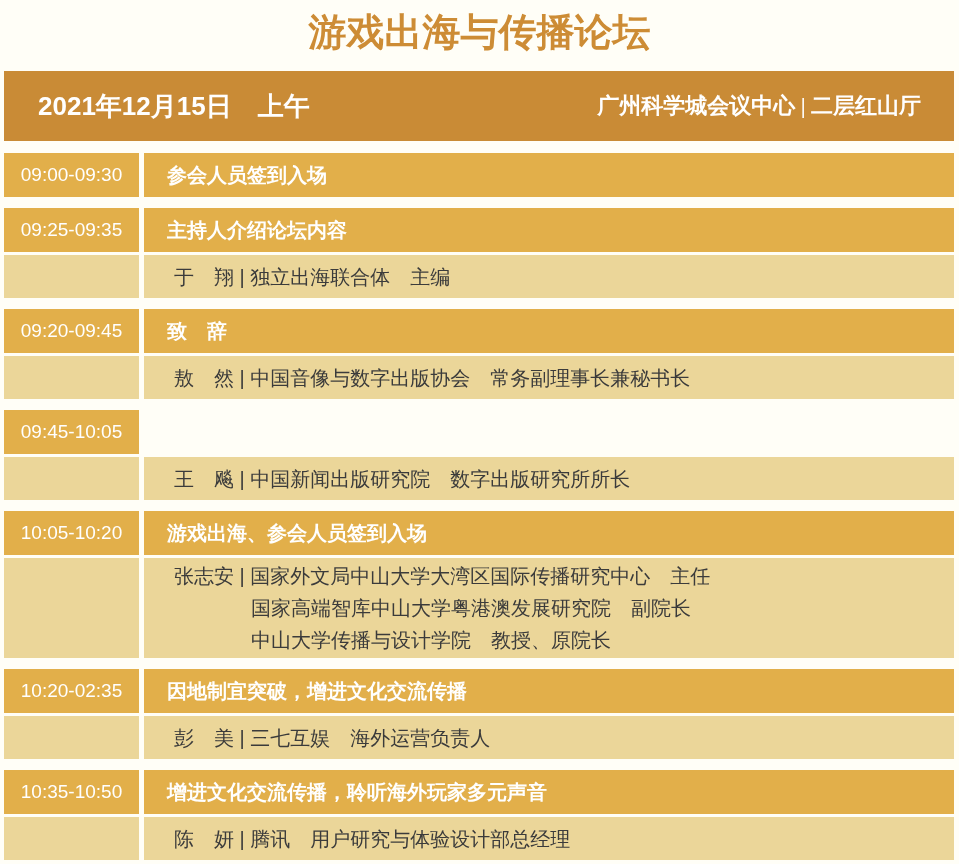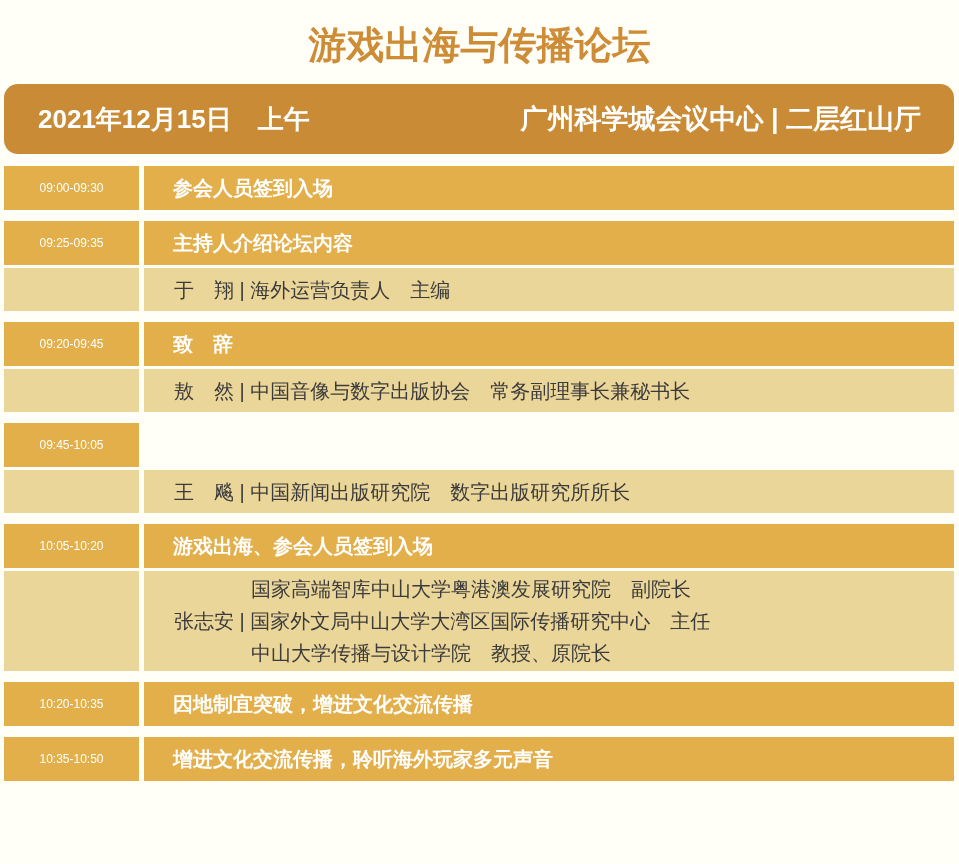--- a/index.html
+++ b/index.html
@@ -3,63 +3,62 @@
 <meta charset="utf-8">
 <style>
   * { margin: 0; padding: 0; box-sizing: border-box; }
   html, body {
     width: 959px; height: 864px;
     overflow: hidden;
     background: var(--page-bg, #FFFEF7);
     font-family: "Liberation Sans", "DejaVu Sans", sans-serif;
   }
   .page-title {
-    padding-top: 20px;
+    padding-top: 7px;
     text-align: center;
     font-size: 38px;
     font-weight: bold;
     line-height: 50px;
     color: var(--title-text, #CD8C35);
     white-space: pre-wrap;
   }
   .sheet { margin: 14px 5px 0 4px; }
   .header-bar {
     height: 70px;
     background: var(--accent-dark, #C98B36);
     color: #FFFFFF;
     display: flex;
     align-items: center;
     justify-content: space-between;
     padding: 0 33px 0 34px;
     margin-bottom: 12px;
-    border-radius: 14px;
   }
   .header-date { font-size: 26px; font-weight: bold; white-space: pre-wrap; }
-  .header-venue { font-size: 27px; font-weight: bold; white-space: pre-wrap; }
+  .header-venue { font-size: 22px; font-weight: bold; white-space: pre-wrap; font-family: Liberation Serif, serif; }
 
   .session { margin-bottom: 11px; }
   .row { display: flex; gap: 5px; }
   .time-cell {
     flex: none;
     width: 135px;
     display: flex;
     align-items: center;
     justify-content: center;
-    font-size: 12px;
+    font-size: 19px;
     color: #FFFFFF;
     letter-spacing: 0px;
   }
   .content-cell { flex: 1; }
   .gold { background: var(--accent-gold, #E2AF4A); }
   .tan  { background: var(--accent-tan, #EBD699); }
   .title-row .time-cell, .title-row .content-cell { height: 44px; }
   .title-cell {
     display: flex;
     align-items: center;
-    padding-left: 29px;
+    padding-left: 23px;
     font-size: 20px;
     font-weight: bold;
     color: #FFFFFF;
     white-space: pre-wrap;
   }
   .speaker-row { margin-top: 3px; }
   .speaker-cell {
     min-height: 43px;
     display: flex;
     flex-direction: column;
@@ -92,21 +91,21 @@
   </section>
 
   <section class="session">
     <div class="row title-row">
       <div class="time-cell gold">09:25-09:35</div>
       <div class="content-cell title-cell gold">主持人介绍论坛内容</div>
     </div>
     <div class="row speaker-row">
       <div class="time-cell tan"></div>
       <div class="content-cell speaker-cell tan">
-            <div class="speaker-line">于　翔 | 海外运营负责人　主编</div>
+            <div class="speaker-line">于　翔 | 独立出海联合体　主编</div>
           </div>
     </div>
   </section>
 
   <section class="session">
     <div class="row title-row">
       <div class="time-cell gold">09:20-09:45</div>
       <div class="content-cell title-cell gold">致　辞</div>
     </div>
     <div class="row speaker-row">
@@ -130,34 +129,46 @@
   </section>
 
   <section class="session">
     <div class="row title-row">
       <div class="time-cell gold">10:05-10:20</div>
       <div class="content-cell title-cell gold">游戏出海、参会人员签到入场</div>
     </div>
     <div class="row speaker-row">
       <div class="time-cell tan"></div>
       <div class="content-cell speaker-cell tan">
+            <div class="speaker-line">张志安 | 国家外文局中山大学大湾区国际传播研究中心　主任</div>
             <div class="speaker-line indent">国家高端智库中山大学粤港澳发展研究院　副院长</div>
-            <div class="speaker-line">张志安 | 国家外文局中山大学大湾区国际传播研究中心　主任</div>
             <div class="speaker-line indent">中山大学传播与设计学院　教授、原院长</div>
           </div>
     </div>
   </section>
 
   <section class="session">
     <div class="row title-row">
-      <div class="time-cell gold">10:20-10:35</div>
+      <div class="time-cell gold">10:20-02:35</div>
       <div class="content-cell title-cell gold">因地制宜突破，增进文化交流传播</div>
+    </div>
+    <div class="row speaker-row">
+      <div class="time-cell tan"></div>
+      <div class="content-cell speaker-cell tan">
+            <div class="speaker-line">彭　美 | 三七互娱　海外运营负责人</div>
+          </div>
     </div>
   </section>
 
   <section class="session">
     <div class="row title-row">
       <div class="time-cell gold">10:35-10:50</div>
       <div class="content-cell title-cell gold">增进文化交流传播，聆听海外玩家多元声音</div>
     </div>
+    <div class="row speaker-row">
+      <div class="time-cell tan"></div>
+      <div class="content-cell speaker-cell tan">
+            <div class="speaker-line">陈　妍 | 腾讯　用户研究与体验设计部总经理</div>
+          </div>
+    </div>
   </section>
 </div>
 </div>
 
 </body></html>

